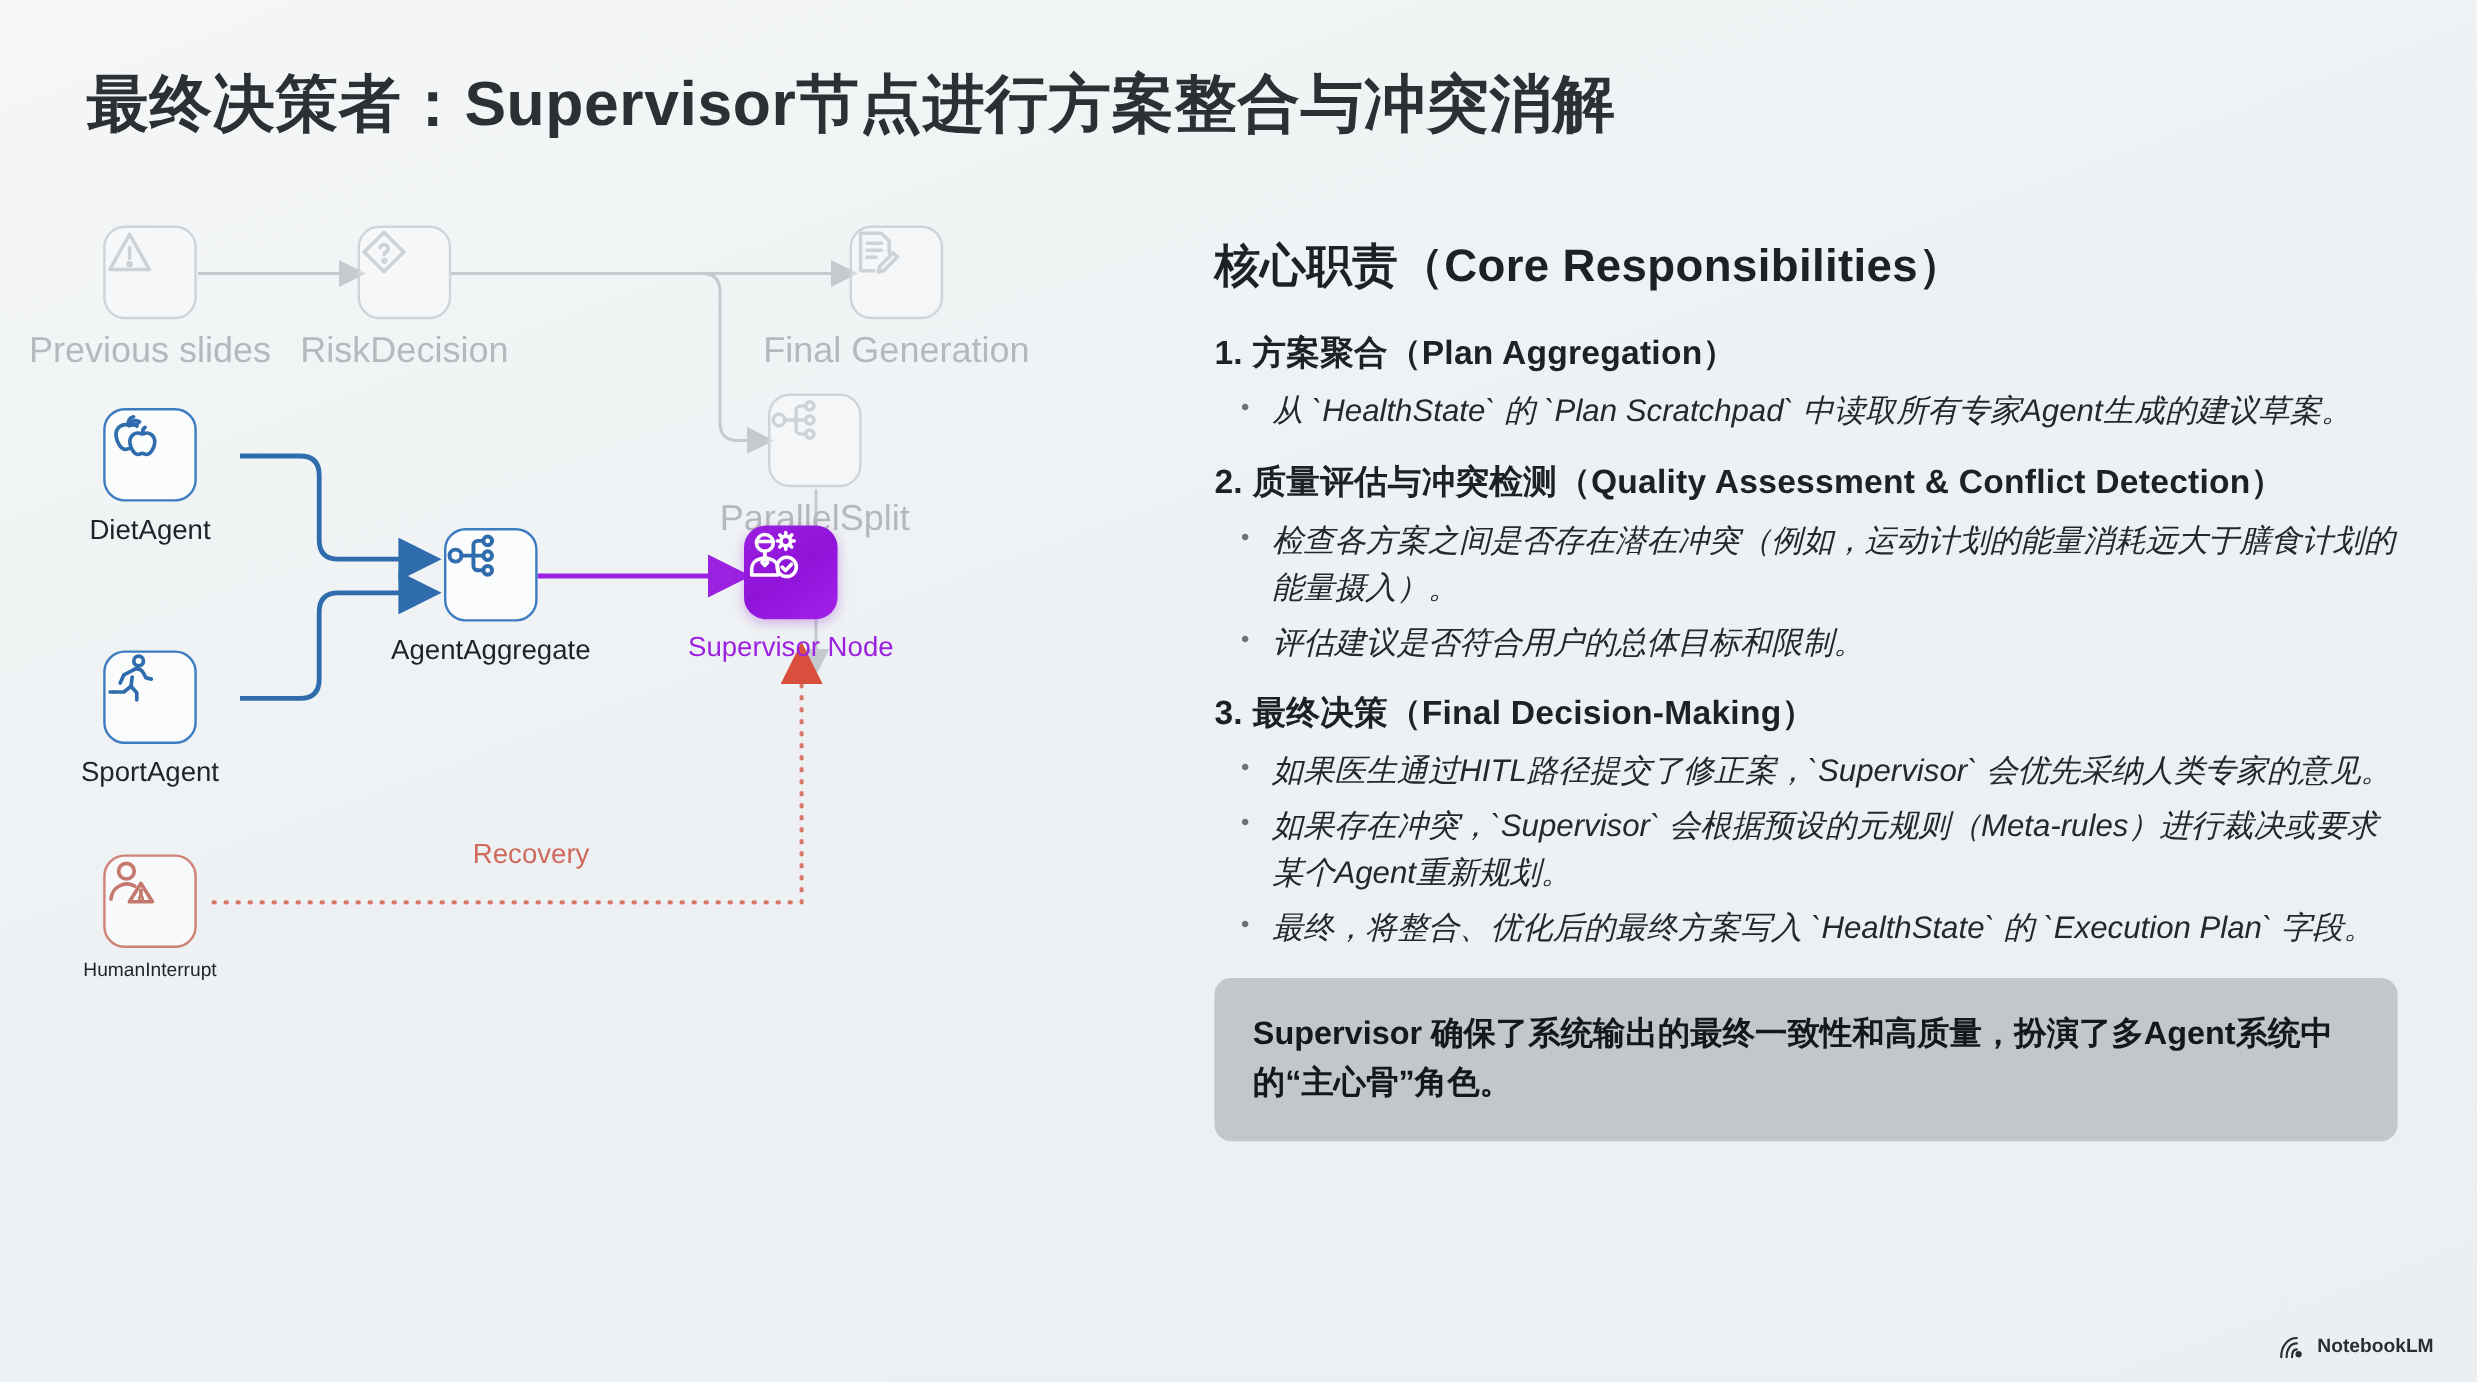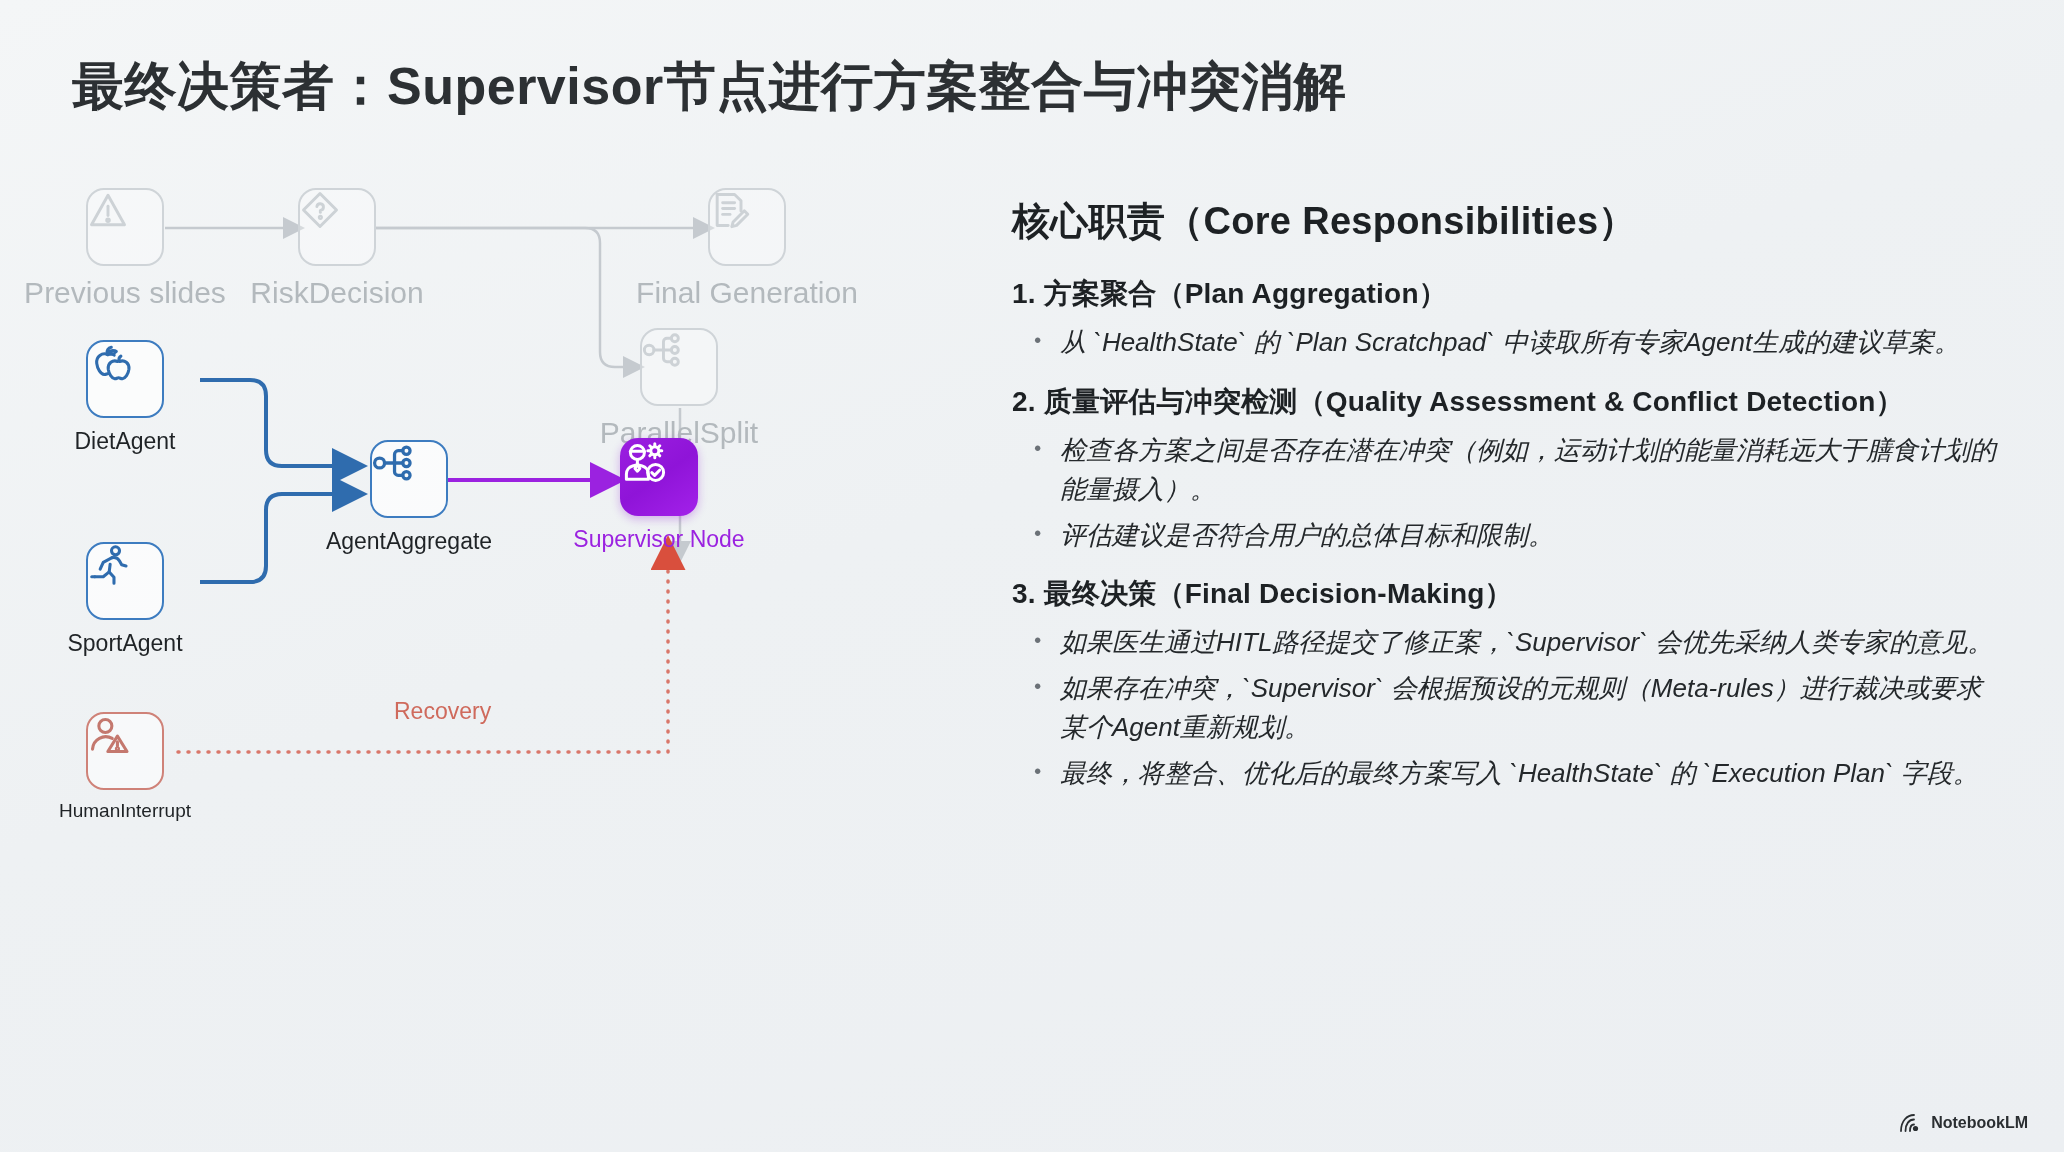--- a/index.html
+++ b/index.html
@@ -51,21 +51,21 @@
   .node.dim .lbl { color: #b3b9bd; }
   .node.dim svg { stroke: #cdd2d6; }
 
   
   .node.blue .box { border-color: #3d7cc0; background: rgba(255,255,255,0.70); }
   .node.blue .lbl { color: #1f2326; font-size: 23px; }
   .node.blue svg { stroke: #2f6cae; }
 
   
   .node.red .box { border-color: #cf8278; background: rgba(255,255,255,0.55); }
-  .node.red .lbl { color: #1f2326; font-size: 19px; }
+  .node.red .lbl { color: #1f2326; font-size: 16px; }
   .node.red svg { stroke: #c4786e; }
 
   
   .node.purple .box {
     border: none;
     background: linear-gradient(145deg, #9b1fe0 0%, #8f14d8 50%, #a321ea 100%);
     box-shadow: 0 3px 10px rgba(140,20,210,0.30);
   }
   .node.purple .lbl { color: #9b22e0; font-size: 23px; font-weight: 500; }
   .node.purple svg { stroke: #ffffff; }
@@ -316,20 +316,21 @@
 
     <div class="item">
       <div class="item-head">3. 最终决策（Final Decision-Making）</div>
       <ul class="bullets">
         <li>如果医生通过HITL路径提交了修正案，`Supervisor` 会优先采纳人类专家的意见。</li>
         <li>如果存在冲突，`Supervisor` 会根据预设的元规则（Meta-rules）进行裁决或要求某个Agent重新规划。</li>
         <li>最终，将整合、优化后的最终方案写入 `HealthState` 的 `Execution Plan` 字段。</li>
       </ul>
     </div>
 
+    <div class="callout">Supervisor 确保了系统输出的最终一致性和高质量，扮演了多Agent系统中的“主心骨”角色。</div>
   </div>
 
   <div class="footer">
     <span class="mark">
       <svg width="24" height="22" viewBox="0 0 24 22" fill="none" stroke="#2a2e31" stroke-width="1.8">
         <path d="M2 19 C2 9 8 3 15 3" stroke-linecap="round"></path>
         <path d="M6.5 19 C6.5 12 10 7.5 15 7.5" stroke-linecap="round"></path>
         <path d="M11 19 C11 15 12.6 12.5 15 12.5" stroke-linecap="round"></path>
         <circle cx="16.5" cy="16.5" r="2.6" fill="#2a2e31" stroke="none"></circle>
       </svg>

